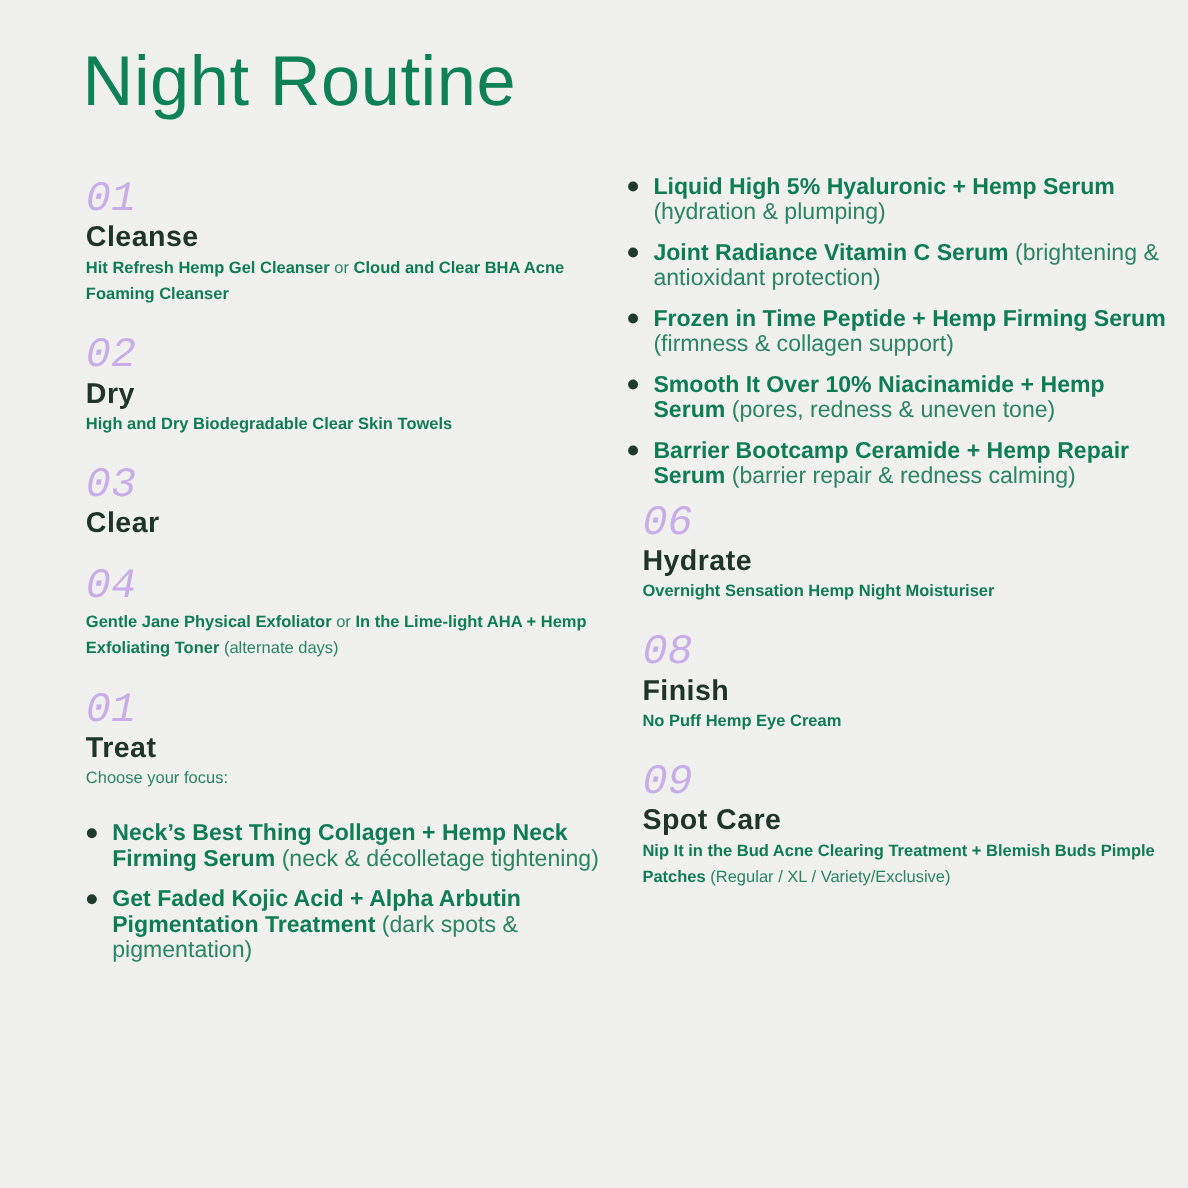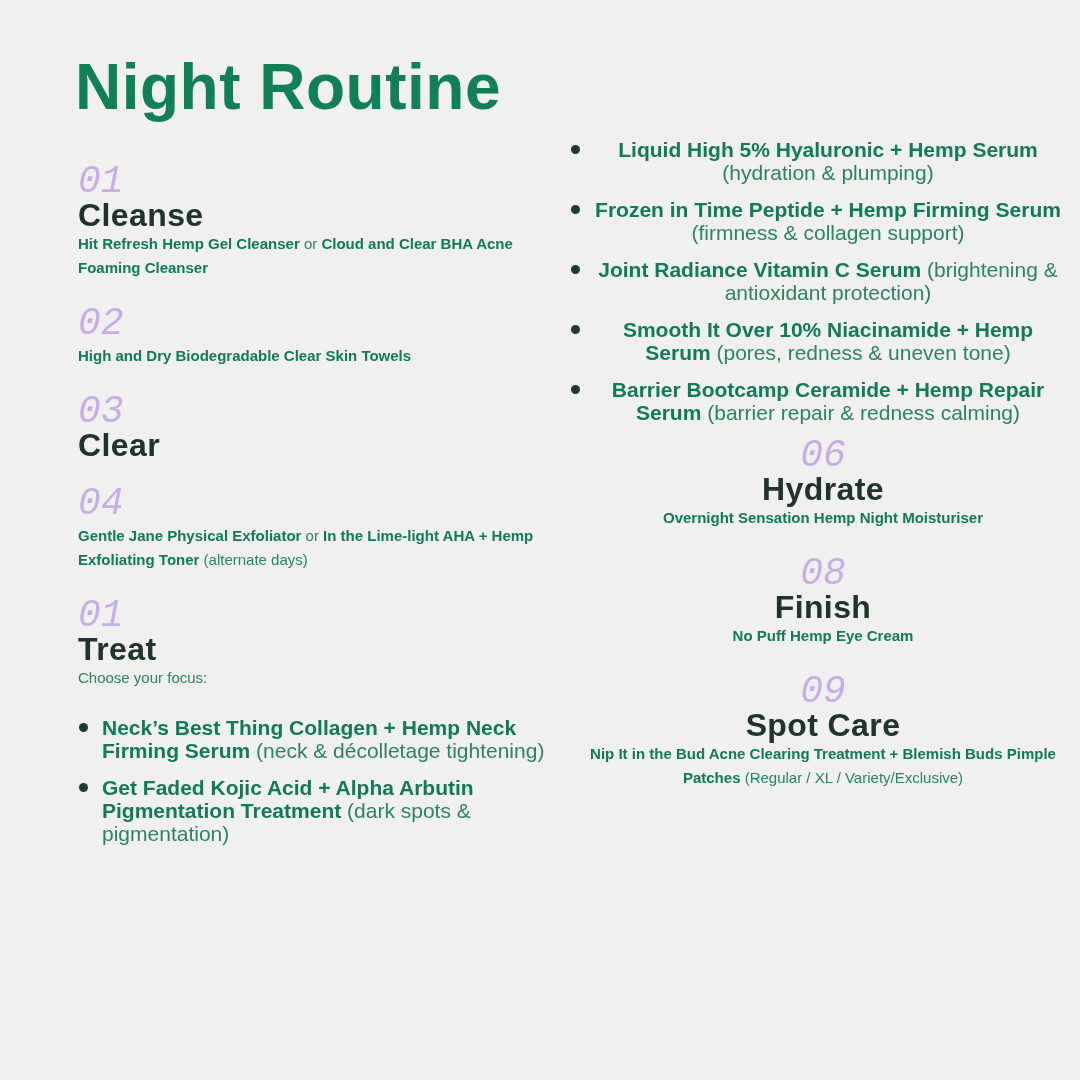--- a/index.html
+++ b/index.html
@@ -4,36 +4,36 @@
 <style>
   html,body { margin:0; padding:0; }
   .canvas {
     position:relative;
     width:1080px; height:1080px;
     background: var(--background, #f0f0ee);
     font-family:"Liberation Sans", sans-serif;
     overflow:hidden;
   }
   .title {
-    position:absolute; left:75px; top:50px; margin:0;
-    font-size:64px; font-weight:700; letter-spacing:0.5px;
+    position:absolute; left:75px; top:36px; margin:0;
+    font-size:64px; font-weight:400; letter-spacing:0.5px;
     color: var(--title-green, #0e8157);
   }
   .col { position:absolute; }
   .col-left  { left:78px;  top:164px; width:470px; }
-  .col-right { left:570px; top:132px; width:492px;text-align:center; }
+  .col-right { left:570px; top:152px; width:492px; }
   .col-right .step { margin-left:14px; }
   .step { margin-bottom:26px; }
   .step-number {
     font-family:Liberation Mono, monospace; font-style:italic;
     font-size:38px; line-height:36px;
     color: var(--number-lavender, #c9ade8);
   }
   .step-name {
-    font-size:32px; line-height:30px; font-weight:700; letter-spacing:0.4px;
+    font-size:26px; line-height:30px; font-weight:700; letter-spacing:0.4px;
     color: var(--heading-dark, #203529);
   }
   .step-body {
     margin:2px 0 0; font-size:15px; line-height:24px;
     color: var(--text-green, #2a8560);
   }
   .seg-b { font-weight:700; color: var(--product-green, #0e7c55); }
   .seg-r { font-weight:400; color: var(--text-green, #2a8560); }
   .bullets { list-style:none; margin:14px 0 10px; padding:0; }
   .col-right .bullets { margin-top:6px; }
@@ -54,20 +54,21 @@
 <div class="canvas">
   <h1 class="title">Night Routine</h1>
   <div class="col col-left">
       <div class="step">
         <div class="step-number">01</div>
         <div class="step-name">Cleanse</div>
         <p class="step-body"><span class="seg-b">Hit Refresh Hemp Gel Cleanser</span><span class="seg-r"> or </span><span class="seg-b">Cloud and Clear BHA Acne Foaming Cleanser</span></p>
       </div>
       <div class="step">
         <div class="step-number">02</div>
+        <div class="step-name">Dry</div>
         <p class="step-body"><span class="seg-b">High and Dry Biodegradable Clear Skin Towels</span></p>
       </div>
       <div class="step">
         <div class="step-number">03</div>
         <div class="step-name">Clear</div>
       </div>
       <div class="step">
         <div class="step-number">04</div>
         <p class="step-body"><span class="seg-b">Gentle Jane Physical Exfoliator</span><span class="seg-r"> or </span><span class="seg-b">In the Lime-light AHA + Hemp Exfoliating Toner</span><span class="seg-r"> (alternate days)</span></p>
       </div>
@@ -77,22 +78,22 @@
         <p class="step-body"><span class="seg-r">Choose your focus:</span></p>
       </div>
       <ul class="bullets">
         <li class="bullet"><span class="dot"></span><span class="seg-b">Neck’s Best Thing Collagen + Hemp Neck Firming Serum</span><span class="seg-r"> (neck &amp; décolletage tightening)</span></li>
         <li class="bullet"><span class="dot"></span><span class="seg-b">Get Faded Kojic Acid + Alpha Arbutin Pigmentation Treatment</span><span class="seg-r"> (dark spots &amp; pigmentation)</span></li>
       </ul>
     </div>
   <div class="col col-right">
       <ul class="bullets">
         <li class="bullet"><span class="dot"></span><span class="seg-b">Liquid High 5% Hyaluronic + Hemp Serum</span><span class="seg-r"> (hydration &amp; plumping)</span></li>
+        <li class="bullet"><span class="dot"></span><span class="seg-b">Joint Radiance Vitamin C Serum</span><span class="seg-r"> (brightening &amp; antioxidant protection)</span></li>
         <li class="bullet"><span class="dot"></span><span class="seg-b">Frozen in Time Peptide + Hemp Firming Serum</span><span class="seg-r"> (firmness &amp; collagen support)</span></li>
-        <li class="bullet"><span class="dot"></span><span class="seg-b">Joint Radiance Vitamin C Serum</span><span class="seg-r"> (brightening &amp; antioxidant protection)</span></li>
         <li class="bullet"><span class="dot"></span><span class="seg-b">Smooth It Over 10% Niacinamide + Hemp Serum</span><span class="seg-r"> (pores, redness &amp; uneven tone)</span></li>
         <li class="bullet"><span class="dot"></span><span class="seg-b">Barrier Bootcamp Ceramide + Hemp Repair Serum</span><span class="seg-r"> (barrier repair &amp; redness calming)</span></li>
       </ul>
       <div class="step">
         <div class="step-number">06</div>
         <div class="step-name">Hydrate</div>
         <p class="step-body"><span class="seg-b">Overnight Sensation Hemp Night Moisturiser</span></p>
       </div>
       <div class="step">
         <div class="step-number">08</div>

